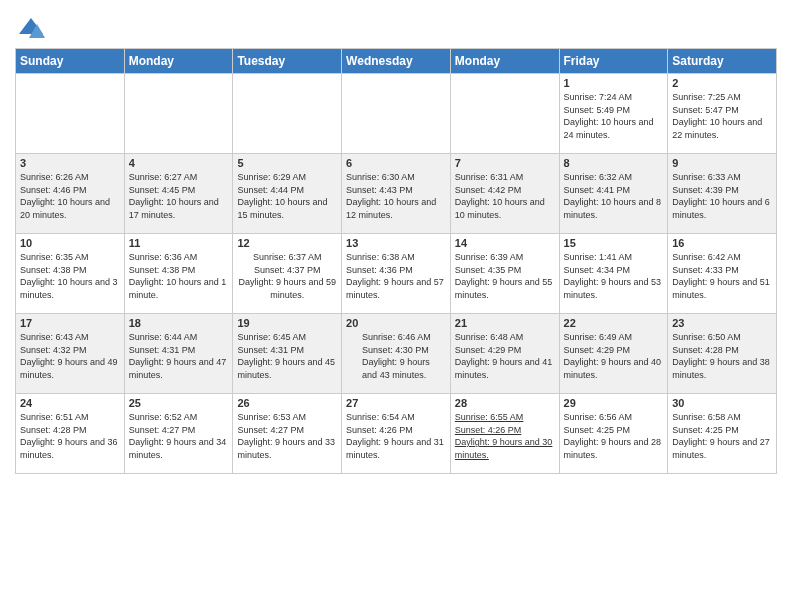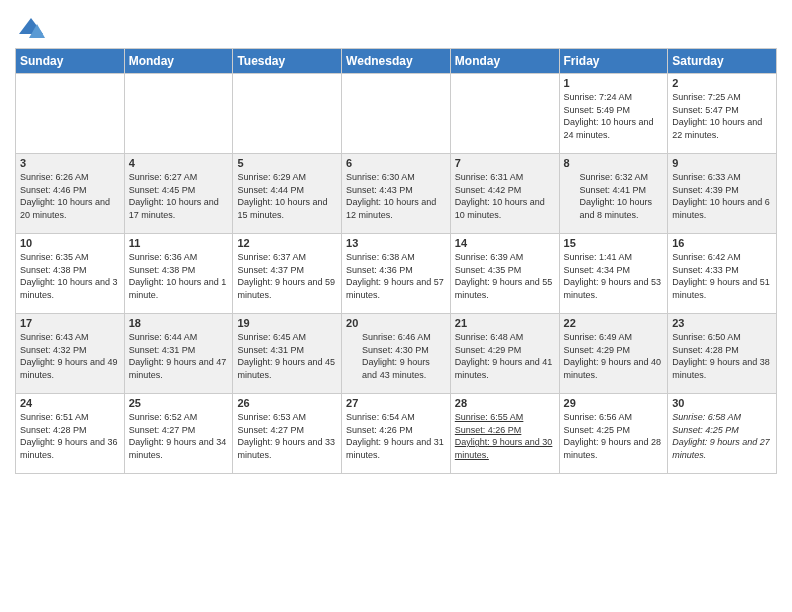--- a/index.html
+++ b/index.html
@@ -189,21 +189,21 @@
 Daylight: 10 hours and 12 minutes.</div>
           </td>
           <td>
             <div class="day-number">7</div>
             <div class="day-info" style="white-space: pre-line;">Sunrise: 6:31 AM
 Sunset: 4:42 PM
 Daylight: 10 hours and 10 minutes.</div>
           </td>
           <td>
             <div class="day-number">8</div>
-            <div class="day-info" style="white-space: pre-line; margin-left: 16px;">Sunrise: 6:32 AM
+            <div class="day-info" style="white-space: pre-line;">Sunrise: 6:32 AM
 Sunset: 4:41 PM
 Daylight: 10 hours and 8 minutes.</div>
           </td>
           <td>
             <div class="day-number">9</div>
             <div class="day-info" style="white-space: pre-line;">Sunrise: 6:33 AM
 Sunset: 4:39 PM
 Daylight: 10 hours and 6 minutes.</div>
           </td>
         </tr>
@@ -215,21 +215,21 @@
 Daylight: 10 hours and 3 minutes.</div>
           </td>
           <td>
             <div class="day-number">11</div>
             <div class="day-info" style="white-space: pre-line;">Sunrise: 6:36 AM
 Sunset: 4:38 PM
 Daylight: 10 hours and 1 minute.</div>
           </td>
           <td>
             <div class="day-number">12</div>
-            <div class="day-info" style="white-space: pre-line;">Sunrise: 6:37 AM
+            <div class="day-info" style="white-space: pre-line; text-align: center;">Sunrise: 6:37 AM
 Sunset: 4:37 PM
 Daylight: 9 hours and 59 minutes.</div>
           </td>
           <td>
             <div class="day-number">13</div>
             <div class="day-info" style="white-space: pre-line;">Sunrise: 6:38 AM
 Sunset: 4:36 PM
 Daylight: 9 hours and 57 minutes.</div>
           </td>
           <td>
@@ -327,20 +327,20 @@
 Daylight: 9 hours and 30 minutes.</div>
           </td>
           <td>
             <div class="day-number">29</div>
             <div class="day-info" style="white-space: pre-line;">Sunrise: 6:56 AM
 Sunset: 4:25 PM
 Daylight: 9 hours and 28 minutes.</div>
           </td>
           <td>
             <div class="day-number">30</div>
-            <div class="day-info" style="white-space: pre-line; font-style: italic;">Sunrise: 6:58 AM
+            <div class="day-info" style="white-space: pre-line;">Sunrise: 6:58 AM
 Sunset: 4:25 PM
 Daylight: 9 hours and 27 minutes.</div>
           </td>
         </tr>
       </tbody>
   </table>
 </div>
 
 </body></html>

